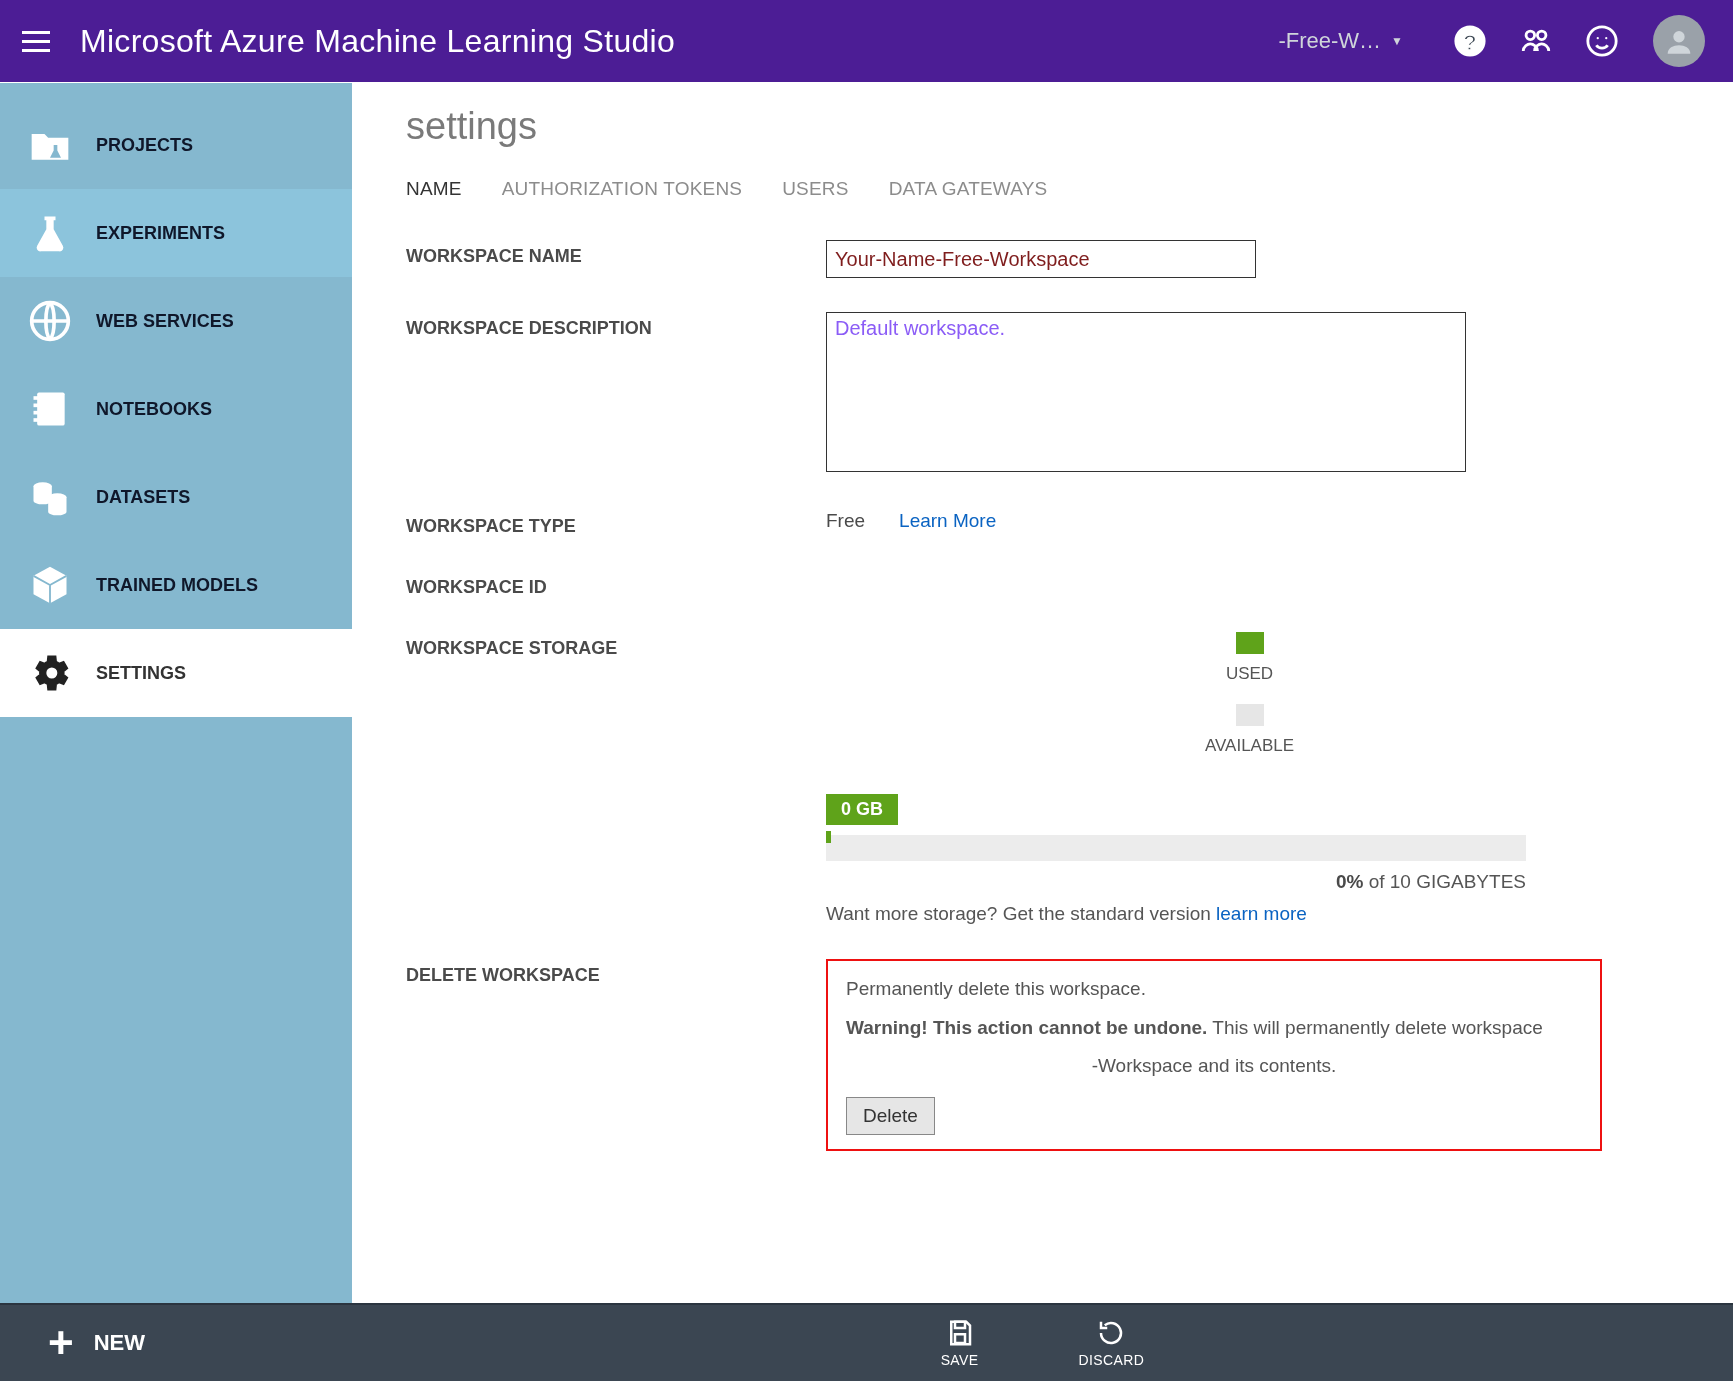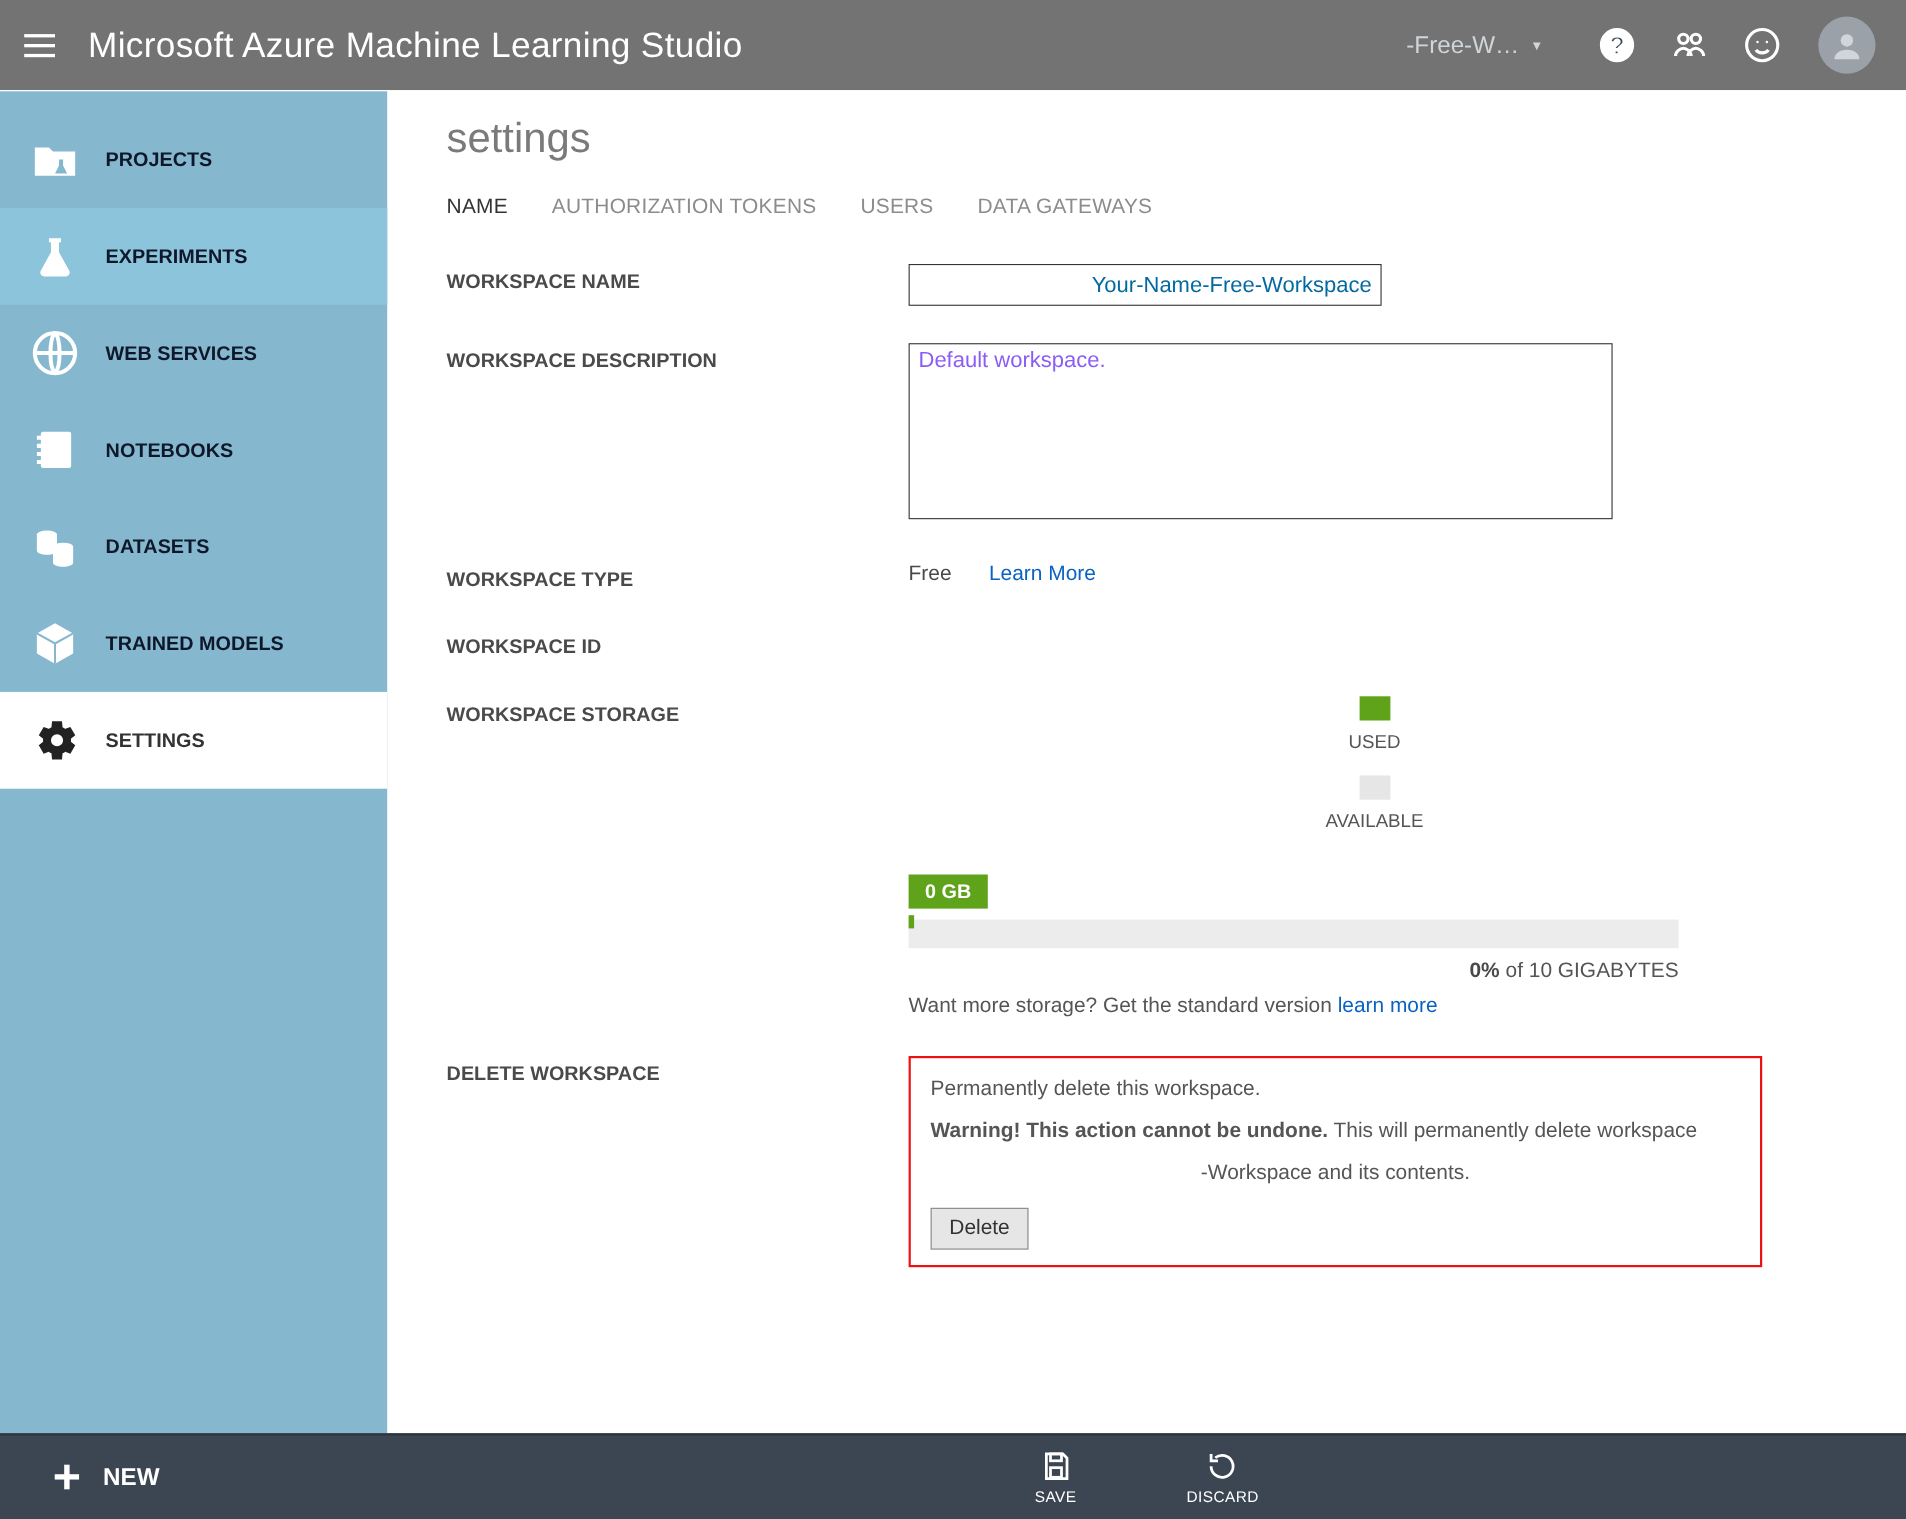--- a/index.html
+++ b/index.html
@@ -10,21 +10,21 @@
   width: 1733px;
   height: 1381px;
   overflow: hidden;
   display: flex;
   flex-direction: column;
 }
 
 
 .topbar {
   height: 82px;
-  background: #737373;
+  background: #4c1d95;
   color: #fff;
   display: flex;
   align-items: center;
   padding: 0 28px 0 22px;
   flex-shrink: 0;
 }
 .hamburger { display:flex; flex-direction:column; gap:6px; margin-right:30px; cursor:pointer;}
 .hamburger span{width:28px;height:3px;background:#fff;}
 .app-title{font-size:32px;font-weight:300;letter-spacing:.3px;}
 .topbar-spacer{flex:1;}
@@ -49,21 +49,21 @@
 
 .main{flex:1;padding:22px 60px 0 54px;overflow:auto;color:#4a4a4a;}
 .page-title{font-size:38px;font-weight:300;color:#7a7a7a;margin-bottom:30px;}
 .tabs{display:flex;gap:40px;margin-bottom:40px;}
 .tab{font-size:19px;color:#8c8c8c;cursor:pointer;letter-spacing:.2px;}
 .tab.active{color:#333;font-weight:500;}
 
 .form-row{display:flex;margin-bottom:34px;align-items:flex-start;}
 .form-label{width:420px;flex-shrink:0;font-size:18px;font-weight:600;color:#4a4a4a;padding-top:6px;}
 .form-field{flex:1;}
-.input-text{width:430px;height:38px;border:1px solid #333;padding:0 8px;font-size:20px;color:#0369a1;font-family:inherit;text-align:right;}
+.input-text{width:430px;height:38px;border:1px solid #333;padding:0 8px;font-size:20px;color:#7f1d1d;font-family:inherit;}
 .textarea{width:640px;height:160px;border:1px solid #333;padding:4px 8px;font-size:20px;resize:none;font-family:inherit;color:#8b5cf6;}
 .type-line{display:flex;gap:34px;align-items:center;font-size:19px;}
 .link{color:#0a63c2;cursor:pointer;}
 .id-val{color:#fff;font-family:monospace;font-size:19px;}
 
 .storage-col{display:flex;flex-direction:column;gap:10px;}
 .legend{display:flex;align-items:center;gap:10px;font-size:17px;color:#555;flex-direction:column;}
 .legend .swatch{width:28px;height:22px;}
 .legend .used{background:#5fa31a;}
 .legend .avail{background:#e6e6e6;}

